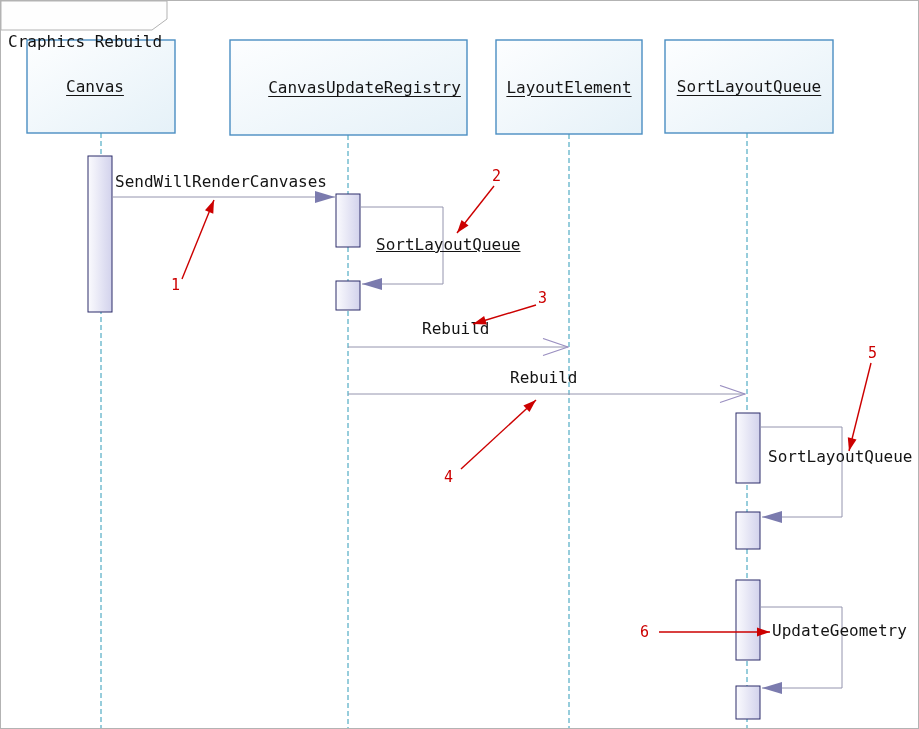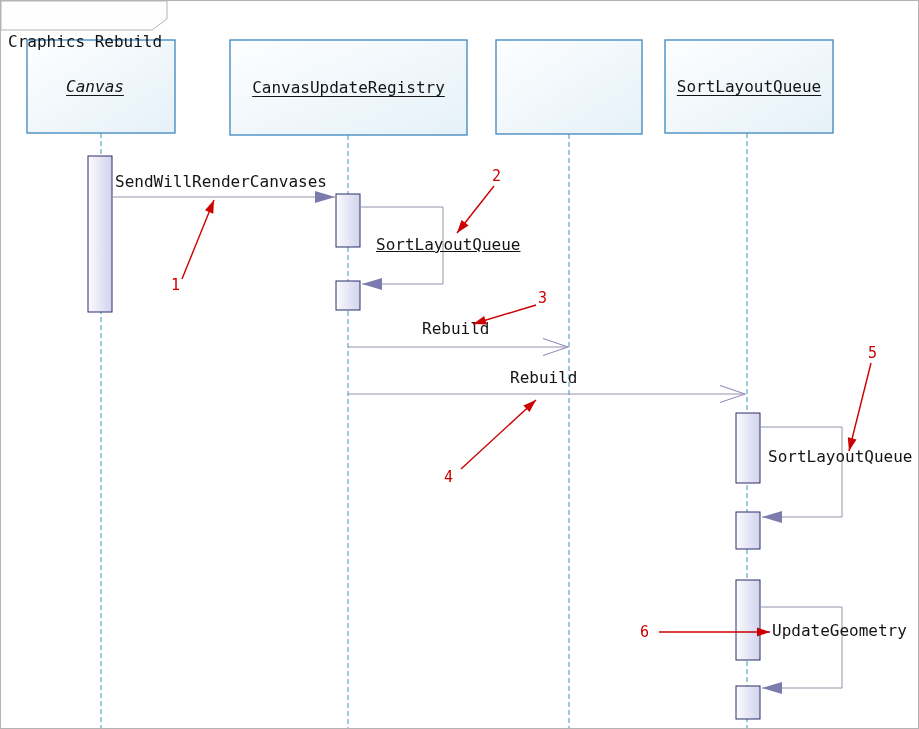--- a/index.html
+++ b/index.html
@@ -64,22 +64,23 @@
   <path d="M360,207 H443 V284 H362" fill="none" stroke="#9494ae" marker-end="url(#solidArrow)"></path>
   <line x1="348" y1="347" x2="568" y2="347" stroke="#9494ae" marker-end="url(#openArrow)"></line>
   <line x1="348" y1="394" x2="745" y2="394" stroke="#9494ae" marker-end="url(#openArrow)"></line>
   <path d="M760,427 H842 V517 H762" fill="none" stroke="#9494ae" marker-end="url(#solidArrow)"></path>
   <path d="M760,607 H842 V688 H762" fill="none" stroke="#9494ae" marker-end="url(#solidArrow)"></path>
 </svg>
 
 <div class="labels">
   <div class="frame-title">Craphics Rebuild</div>
 
-  <div class="participant-lbl" style="left:27px;top:40px;width:136px;height:93px;font-style:italic;">Canvas</div>
-  <div class="participant-lbl" style="left:230px;top:40px;width:237px;height:95px;">CanvasUpdateRegistry</div>
+  <div class="participant-lbl" style="left:27px;top:40px;width:136px;height:93px;">Canvas</div>
+  <div class="participant-lbl" style="left:230px;top:40px;width:237px;height:95px;padding-left:16px;">CanvasUpdateRegistry</div>
+  <div class="participant-lbl" style="left:496px;top:40px;width:146px;height:94px;">LayoutElement</div>
   <div class="participant-lbl" style="left:665px;top:40px;width:168px;height:93px;">SortLayoutQueue</div>
 
   <div class="lbl" style="left:115px;top:173px;">SendWillRenderCanvases</div>
   <div class="lbl" style="left:376px;top:236px;text-decoration:underline;">SortLayoutQueue</div>
   <div class="lbl" style="left:422px;top:320px;">Rebuild</div>
   <div class="lbl" style="left:510px;top:369px;">Rebuild</div>
   <div class="lbl" style="left:768px;top:448px;">SortLayoutQueue</div>
   <div class="lbl" style="left:772px;top:622px;">UpdateGeometry</div>
 
   <div class="annot-num" style="left:171px;top:276px;">1</div>

